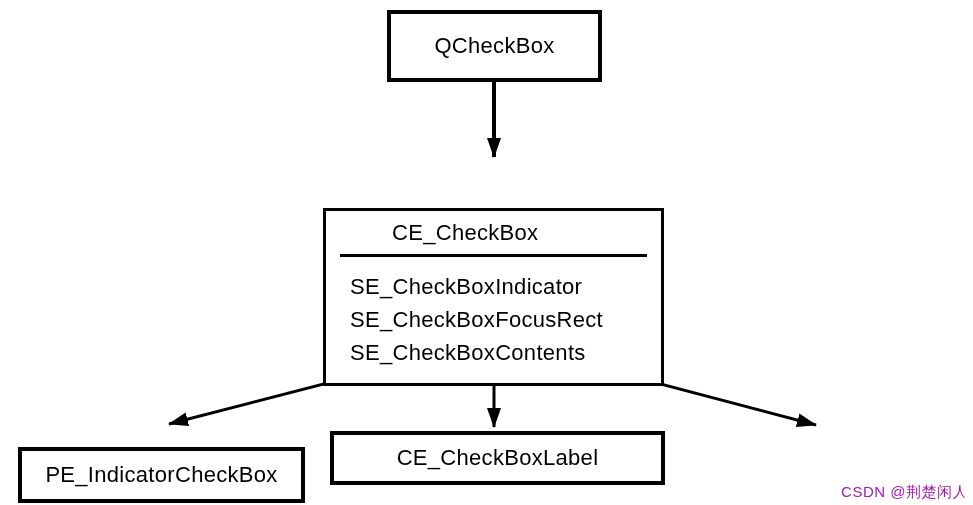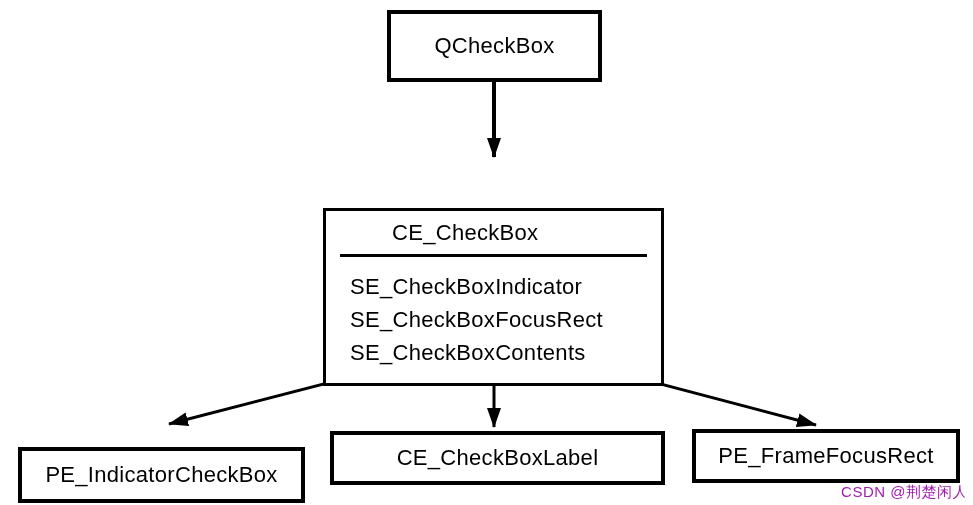--- a/index.html
+++ b/index.html
@@ -117,19 +117,16 @@
   </div>
 
   <div class="box box-leaf-left">
     <span>PE_IndicatorCheckBox</span>
   </div>
 
   <div class="box box-leaf-mid">
     <span>CE_CheckBoxLabel</span>
   </div>
 
-  <div class="box box-leaf-right">
-    <span>PE_FrameFocusRect</span>
-  </div>
 
   <div class="watermark" style="color: #a21caf;">CSDN @荆楚闲人</div>
 
 </div>
 
 </body></html>

